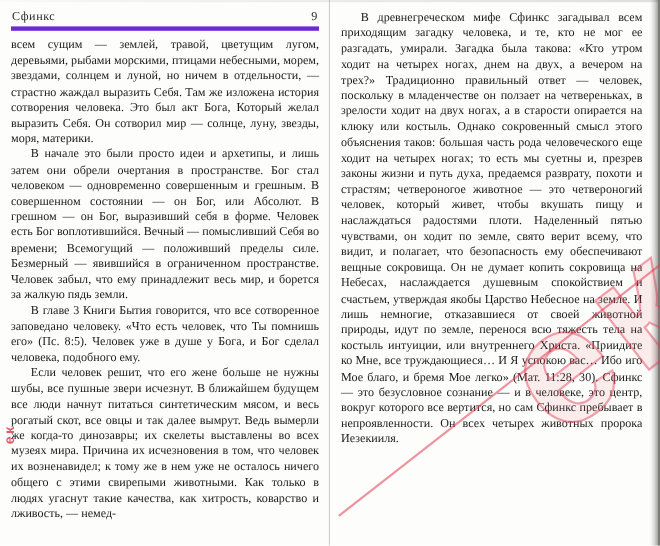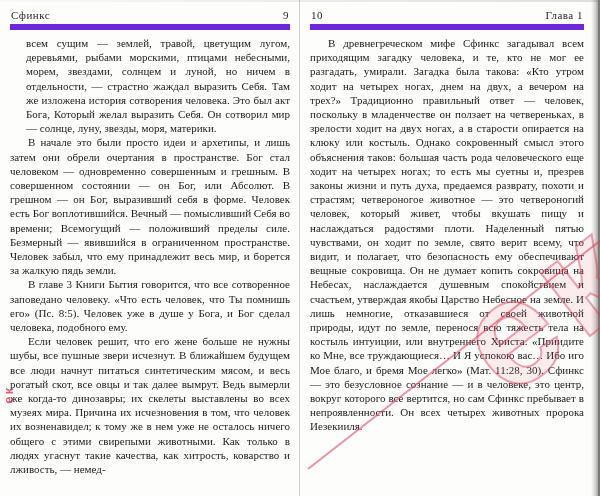--- a/index.html
+++ b/index.html
@@ -18,32 +18,32 @@
   .page {
     position:relative;
     width:50%; height:100%;
   }
   .page-left  { padding:9px 9px 4px 10px; border-right:1px solid #cfcfca; }
   .page-right { padding:9px 16px 4px 10px; }
   .running-head {
     display:flex; justify-content:space-between; align-items:flex-end;
     font-size:11px; color:#2b2b2b;
     padding:0 1px 3px 1px;
-    border-bottom:6px solid #6d28d9;
+    border-bottom:4px solid #6d28d9;
     margin-bottom:6px;
   }
   .running-head .rh { letter-spacing:0.5px; }
   .body-text {
     font-size:11px; line-height:14.2px;
     text-align:justify;
     color:#1c1c1c;
     hyphens:auto;
   }
   .body-text p { text-indent:18px; }
-  .body-text p.cont { text-indent:0;margin-left:16px; }
+  .body-text p.cont { text-indent:0; }
 
   
   .edge-shadow-right {
     position:absolute; right:0; top:0; width:9px; height:100%;
     background:linear-gradient(to right, rgba(60,60,58,0) 0%, rgba(60,60,58,0.18) 55%, rgba(60,60,58,0.45) 100%);
     border-right:2px solid #7a7a76;
   }
   .edge-line-top {
     position:absolute; left:0; top:0; width:100%; height:2px;
     background:linear-gradient(to right, rgba(0,0,0,0.02), rgba(0,0,0,0.12));
@@ -90,24 +90,20 @@
     </div>
     <div class="body-text">
       <p class="cont">всем сущим — землей, травой, цветущим лугом, деревьями, рыбами морскими, птицами небесными, морем, звездами, солнцем и луной, но ничем в отдельности, — страстно жаждал выразить Себя. Там же изложена история сотворения человека. Это был акт Бога, Который желал выразить Себя. Он сотворил мир — солнце, луну, звезды, моря, материки.</p>
       <p>В начале это были просто идеи и архетипы, и лишь затем они обрели очертания в пространстве. Бог стал человеком — одновременно совершенным и грешным. В совершенном состоянии — он Бог, или Абсолют. В грешном — он Бог, выразивший себя в форме. Человек есть Бог воплотившийся. Вечный — помысливший Себя во времени; Всемогущий — положивший пределы силе. Безмерный — явившийся в ограниченном пространстве. Человек забыл, что ему принадлежит весь мир, и борется за жалкую пядь земли.</p>
       <p>В главе 3 Книги Бытия говорится, что все сотворенное заповедано человеку. «Что есть человек, что Ты помнишь его» (Пс. 8:5). Человек уже в душе у Бога, и Бог сделал человека, подобного ему.</p>
       <p>Если человек решит, что его жене больше не нужны шубы, все пушные звери исчезнут. В ближайшем будущем все люди начнут питаться синтетическим мясом, и весь рогатый скот, все овцы и так далее вымрут. Ведь вымерли же когда-то динозавры; их скелеты выставлены во всех музеях мира. Причина их исчезновения в том, что человек их возненавидел; к тому же в нем уже не осталось ничего общего с этими свирепыми животными. Как только в людях угаснут такие качества, как хитрость, коварство и лживость, — немед-</p>
     </div>
   </div>
 
   <div class="page page-right">
-    <div class="running-head">
-      <span class="rh">10</span>
-      <span class="rh">Глава 1</span>
-    </div>
     <div class="body-text">
       <p>В древнегреческом мифе Сфинкс загадывал всем приходящим загадку человека, и те, кто не мог ее разгадать, умирали. Загадка была такова: «Кто утром ходит на четырех ногах, днем на двух, а вечером на трех?» Традиционно правильный ответ — человек, поскольку в младенчестве он ползает на четвереньках, в зрелости ходит на двух ногах, а в старости опирается на клюку или костыль. Однако сокровенный смысл этого объяснения таков: большая часть рода человеческого еще ходит на четырех ногах; то есть мы суетны и, презрев законы жизни и путь духа, предаемся разврату, похоти и страстям; четвероногое животное — это четвероногий человек, который живет, чтобы вкушать пищу и наслаждаться радостями плоти. Наделенный пятью чувствами, он ходит по земле, свято верит всему, что видит, и полагает, что безопасность ему обеспечивают вещные сокровища. Он не думает копить сокровища на Небесах, наслаждается душевным спокойствием и счастьем, утверждая якобы Царство Небесное на земле. И лишь немногие, отказавшиеся от своей животной природы, идут по земле, перенося всю тяжесть тела на костыль интуиции, или внутреннего Христа. «Приидите ко Мне, все труждающиеся… И Я успокою вас… Ибо иго Мое благо, и бремя Мое легко» (Мат. 11:28, 30). Сфинкс — это безусловное сознание — и в человеке, это центр, вокруг которого все вертится, но сам Сфинкс пребывает в непроявленности. Он всех четырех животных пророка Иезекииля.</p>
     </div>
   </div>
 
   <div class="edge-line-top"></div>
   <div class="edge-shadow-right"></div>
 </div>
 
 <div class="watermark-layer">

